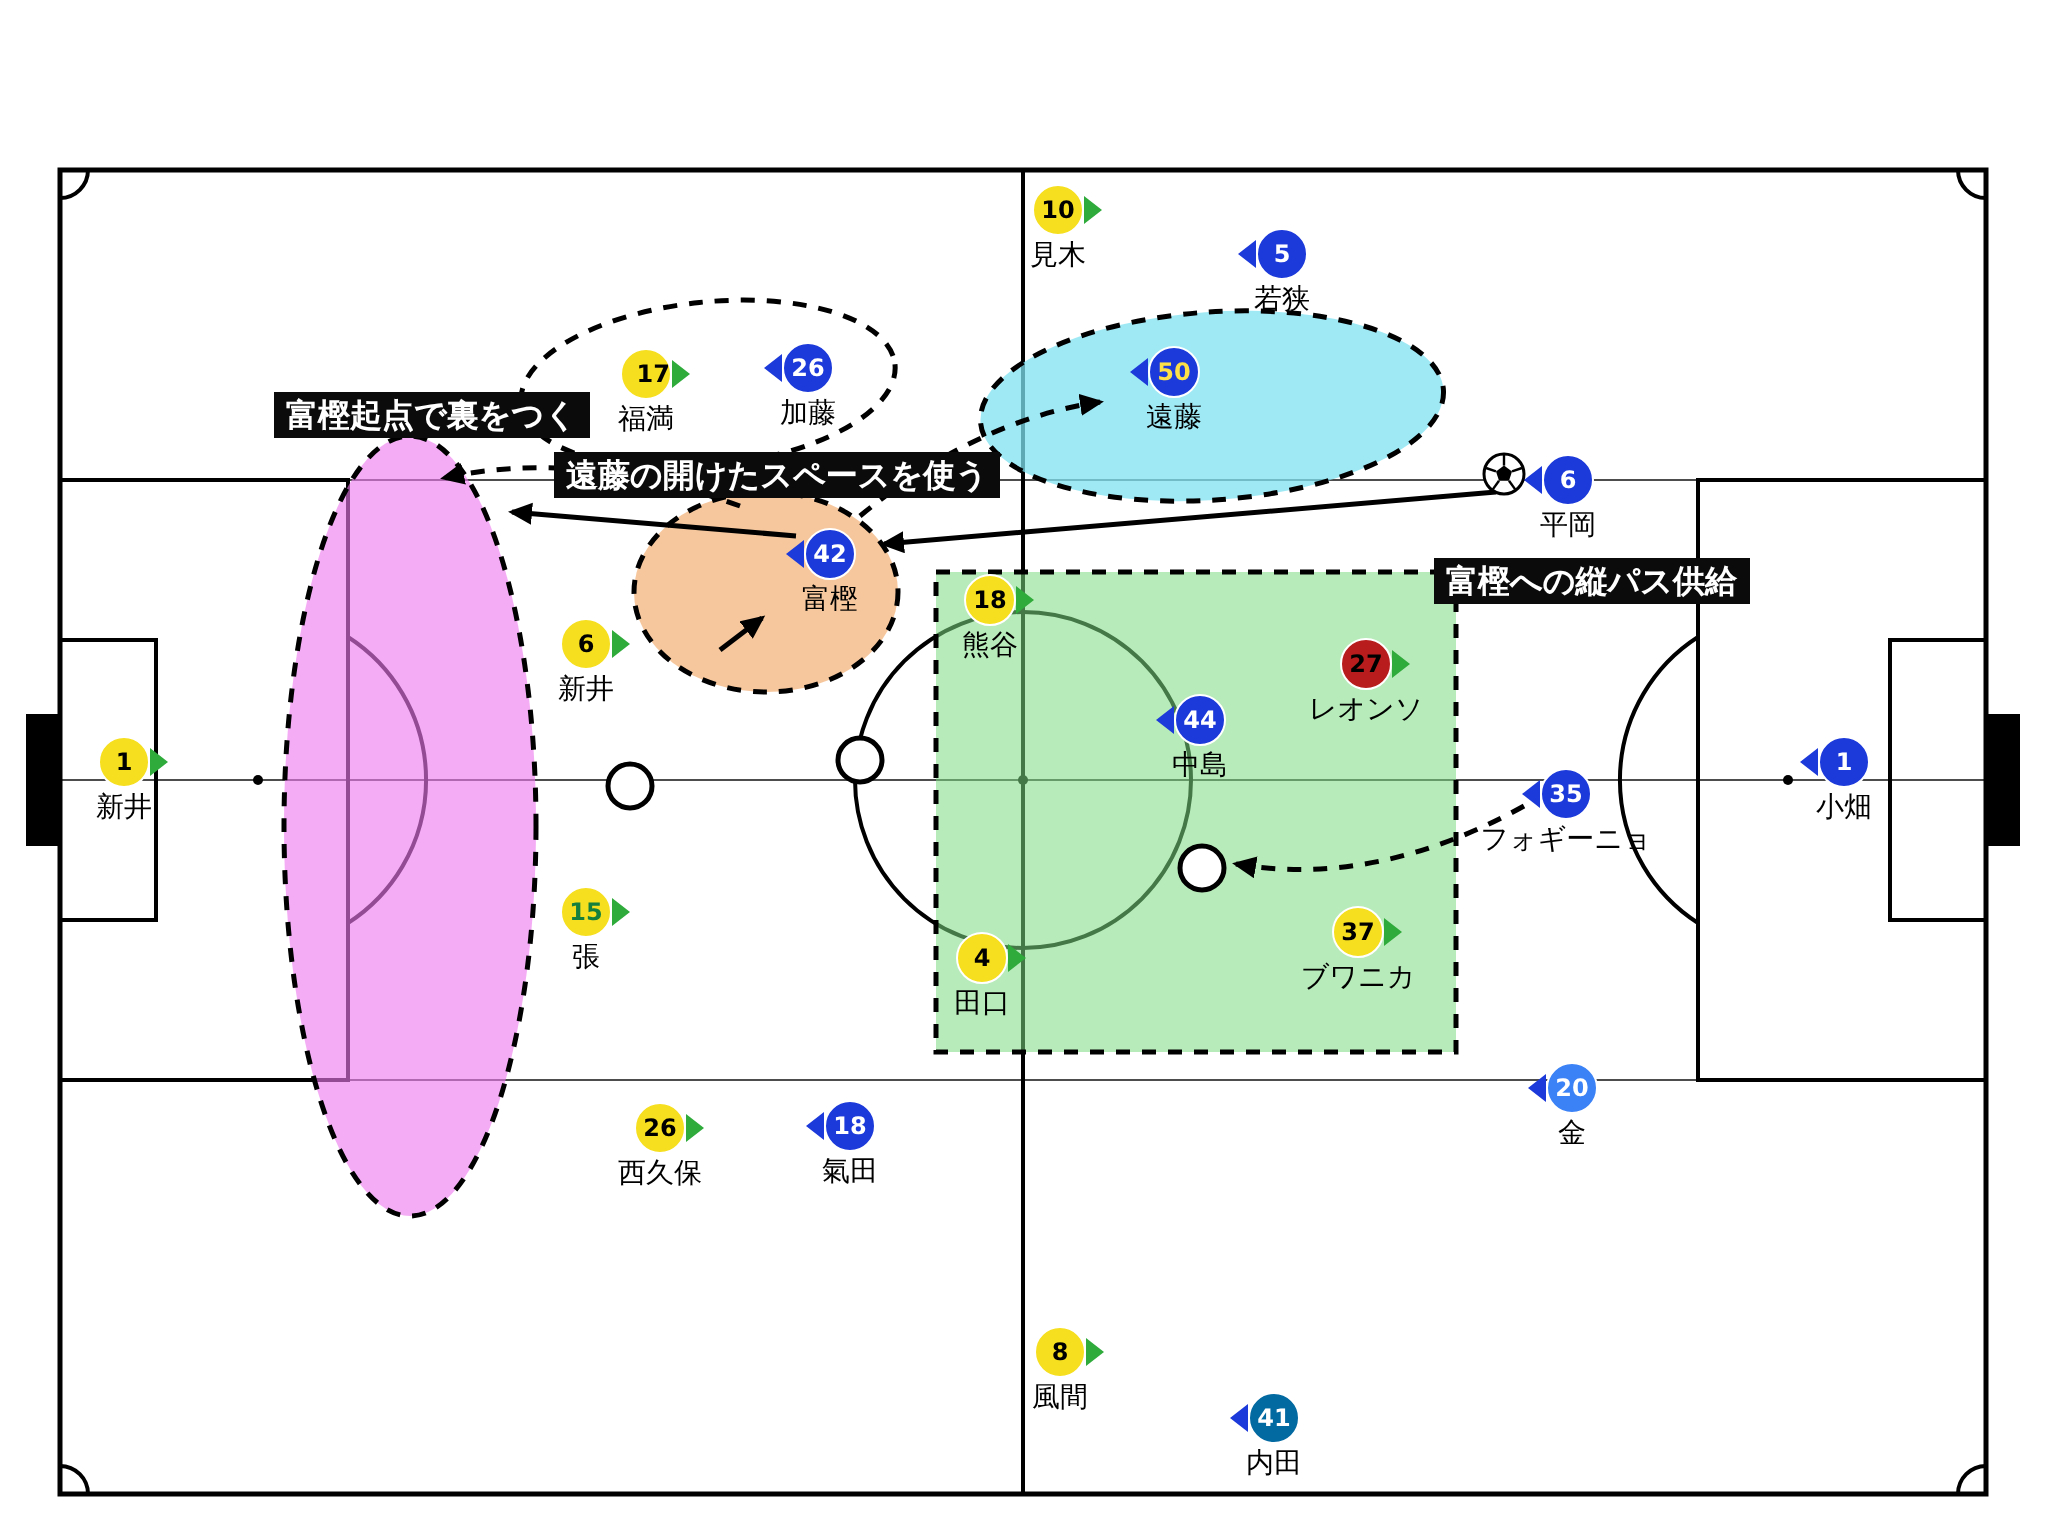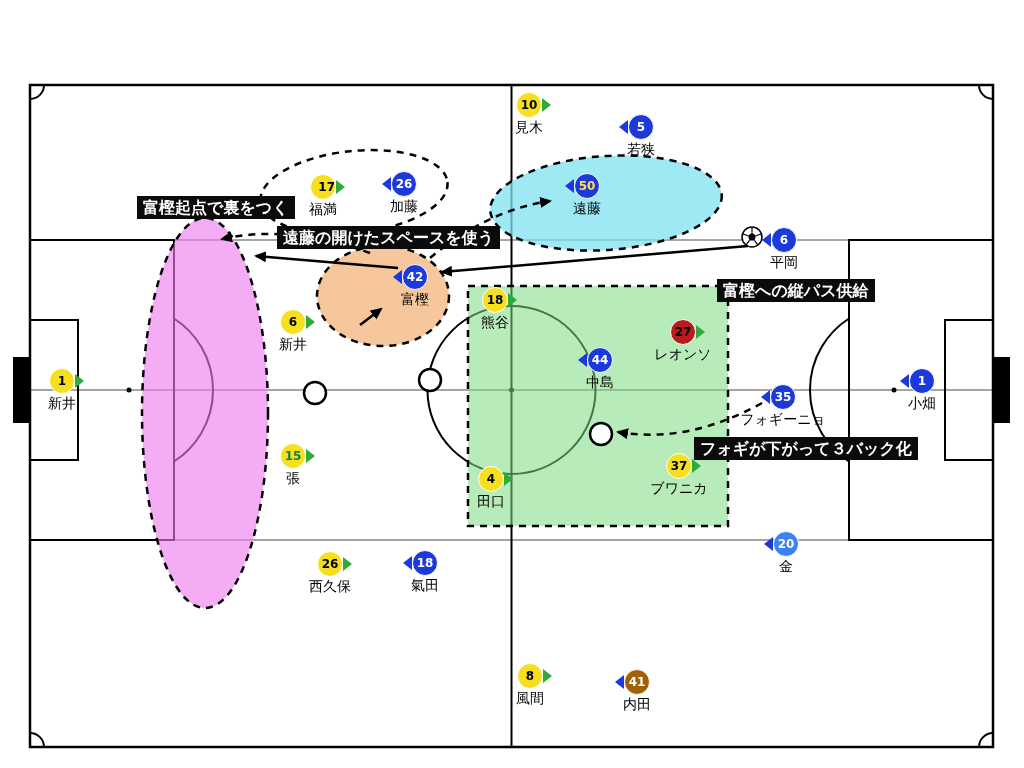--- a/index.html
+++ b/index.html
@@ -207,28 +207,27 @@
       <div class="player blue" style="left: 773px; top: 531px; background: #3b82f6;">
         <span class="wedge" style="border-right-color: rgb(28, 57, 218);"></span>
         <span class="num" style="color: rgb(255, 255, 255);">20</span>
         <span class="plabel">金</span>
       </div>
       <div class="player blue" style="left: 412px; top: 550px; background: rgb(28, 57, 218);">
         <span class="wedge" style="border-right-color: rgb(28, 57, 218);"></span>
         <span class="num" style="color: rgb(255, 255, 255);">18</span>
         <span class="plabel">氣田</span>
       </div>
-      <div class="player blue" style="left: 624px; top: 669px; background: #a16207;">
+      <div class="player blue" style="left: 624px; top: 696px; background: #0369a1;">
         <span class="wedge" style="border-right-color: rgb(28, 57, 218);"></span>
         <span class="num" style="color: rgb(255, 255, 255);">41</span>
         <span class="plabel">内田</span>
       </div>
     </div>
   <div id="annotations-layer">
       <div class="annotation" style="left: 137px; top: 196px;">富樫起点で裏をつく</div>
       <div class="annotation" style="left: 717px; top: 279px;">富樫への縦パス供給</div>
       <div class="annotation" style="left: 277px; top: 226px;">遠藤の開けたスペースを使う</div>
-      <div class="annotation" style="left: 694px; top: 437px;">フォギが下がって３バック化</div>
     </div>
 
 
 
 </div>
 
 </body></html>

